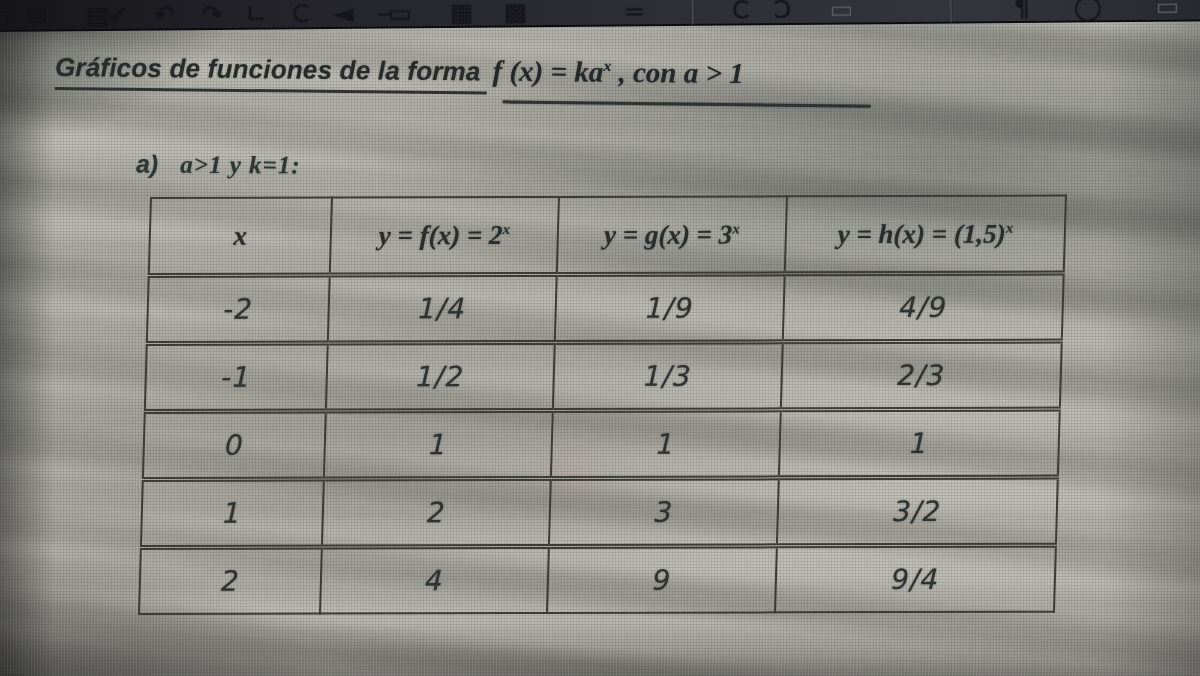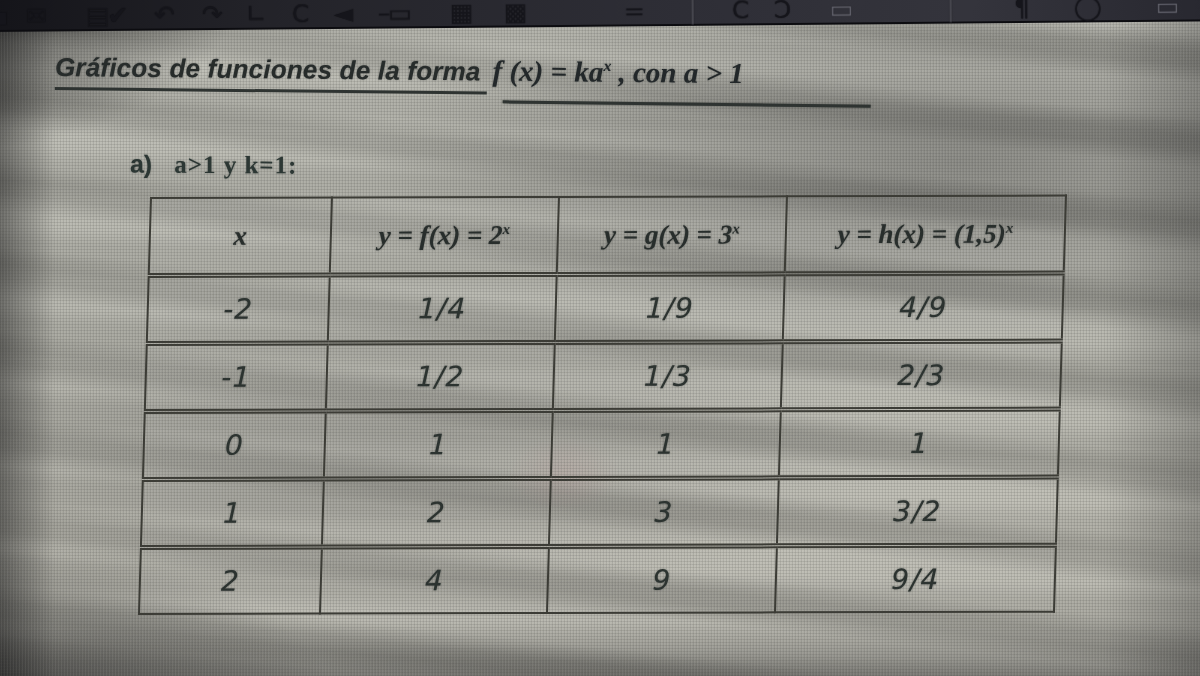--- a/index.html
+++ b/index.html
@@ -60,21 +60,21 @@
     font-style:italic; font-weight:bold; font-size:29px; color:#23282a;
     margin-left:6px; text-shadow:0 0 2px rgba(28,32,30,0.4);
   }
   .title-formula sup{font-size:0.55em; font-weight:bold;}
   .formula-rule{
     position:absolute; left:448px; top:46px; width:368px; height:3px;
     background:#2e3331; box-shadow:0 0 2px rgba(28,32,30,0.5);
     transform:rotate(0.1deg);
   }
   .item-line{
-    position:absolute; left:130px; top:150px; font-size:25px; 
+    position:absolute; left:136px; top:150px; font-size:25px; font-style:italic;
     color:#2c3734; text-shadow:0 0 2px rgba(28,36,32,0.4); white-space:nowrap;
     transform:rotate(0.3deg);
   }
   .item-line .marker{font-family:"Liberation Sans",sans-serif; font-weight:bold; margin-right:22px;}
   .item-line .itext{font-family:"Liberation Serif","DejaVu Serif",serif; font-weight:bold; letter-spacing:1px;}
   
   .table-wrap{position:absolute; left:150px; top:197px;}
   table.values{
     border-collapse:collapse; table-layout:fixed; width:915px;
     transform:rotate(-0.15deg) skewX(-1.8deg); transform-origin:top left;

